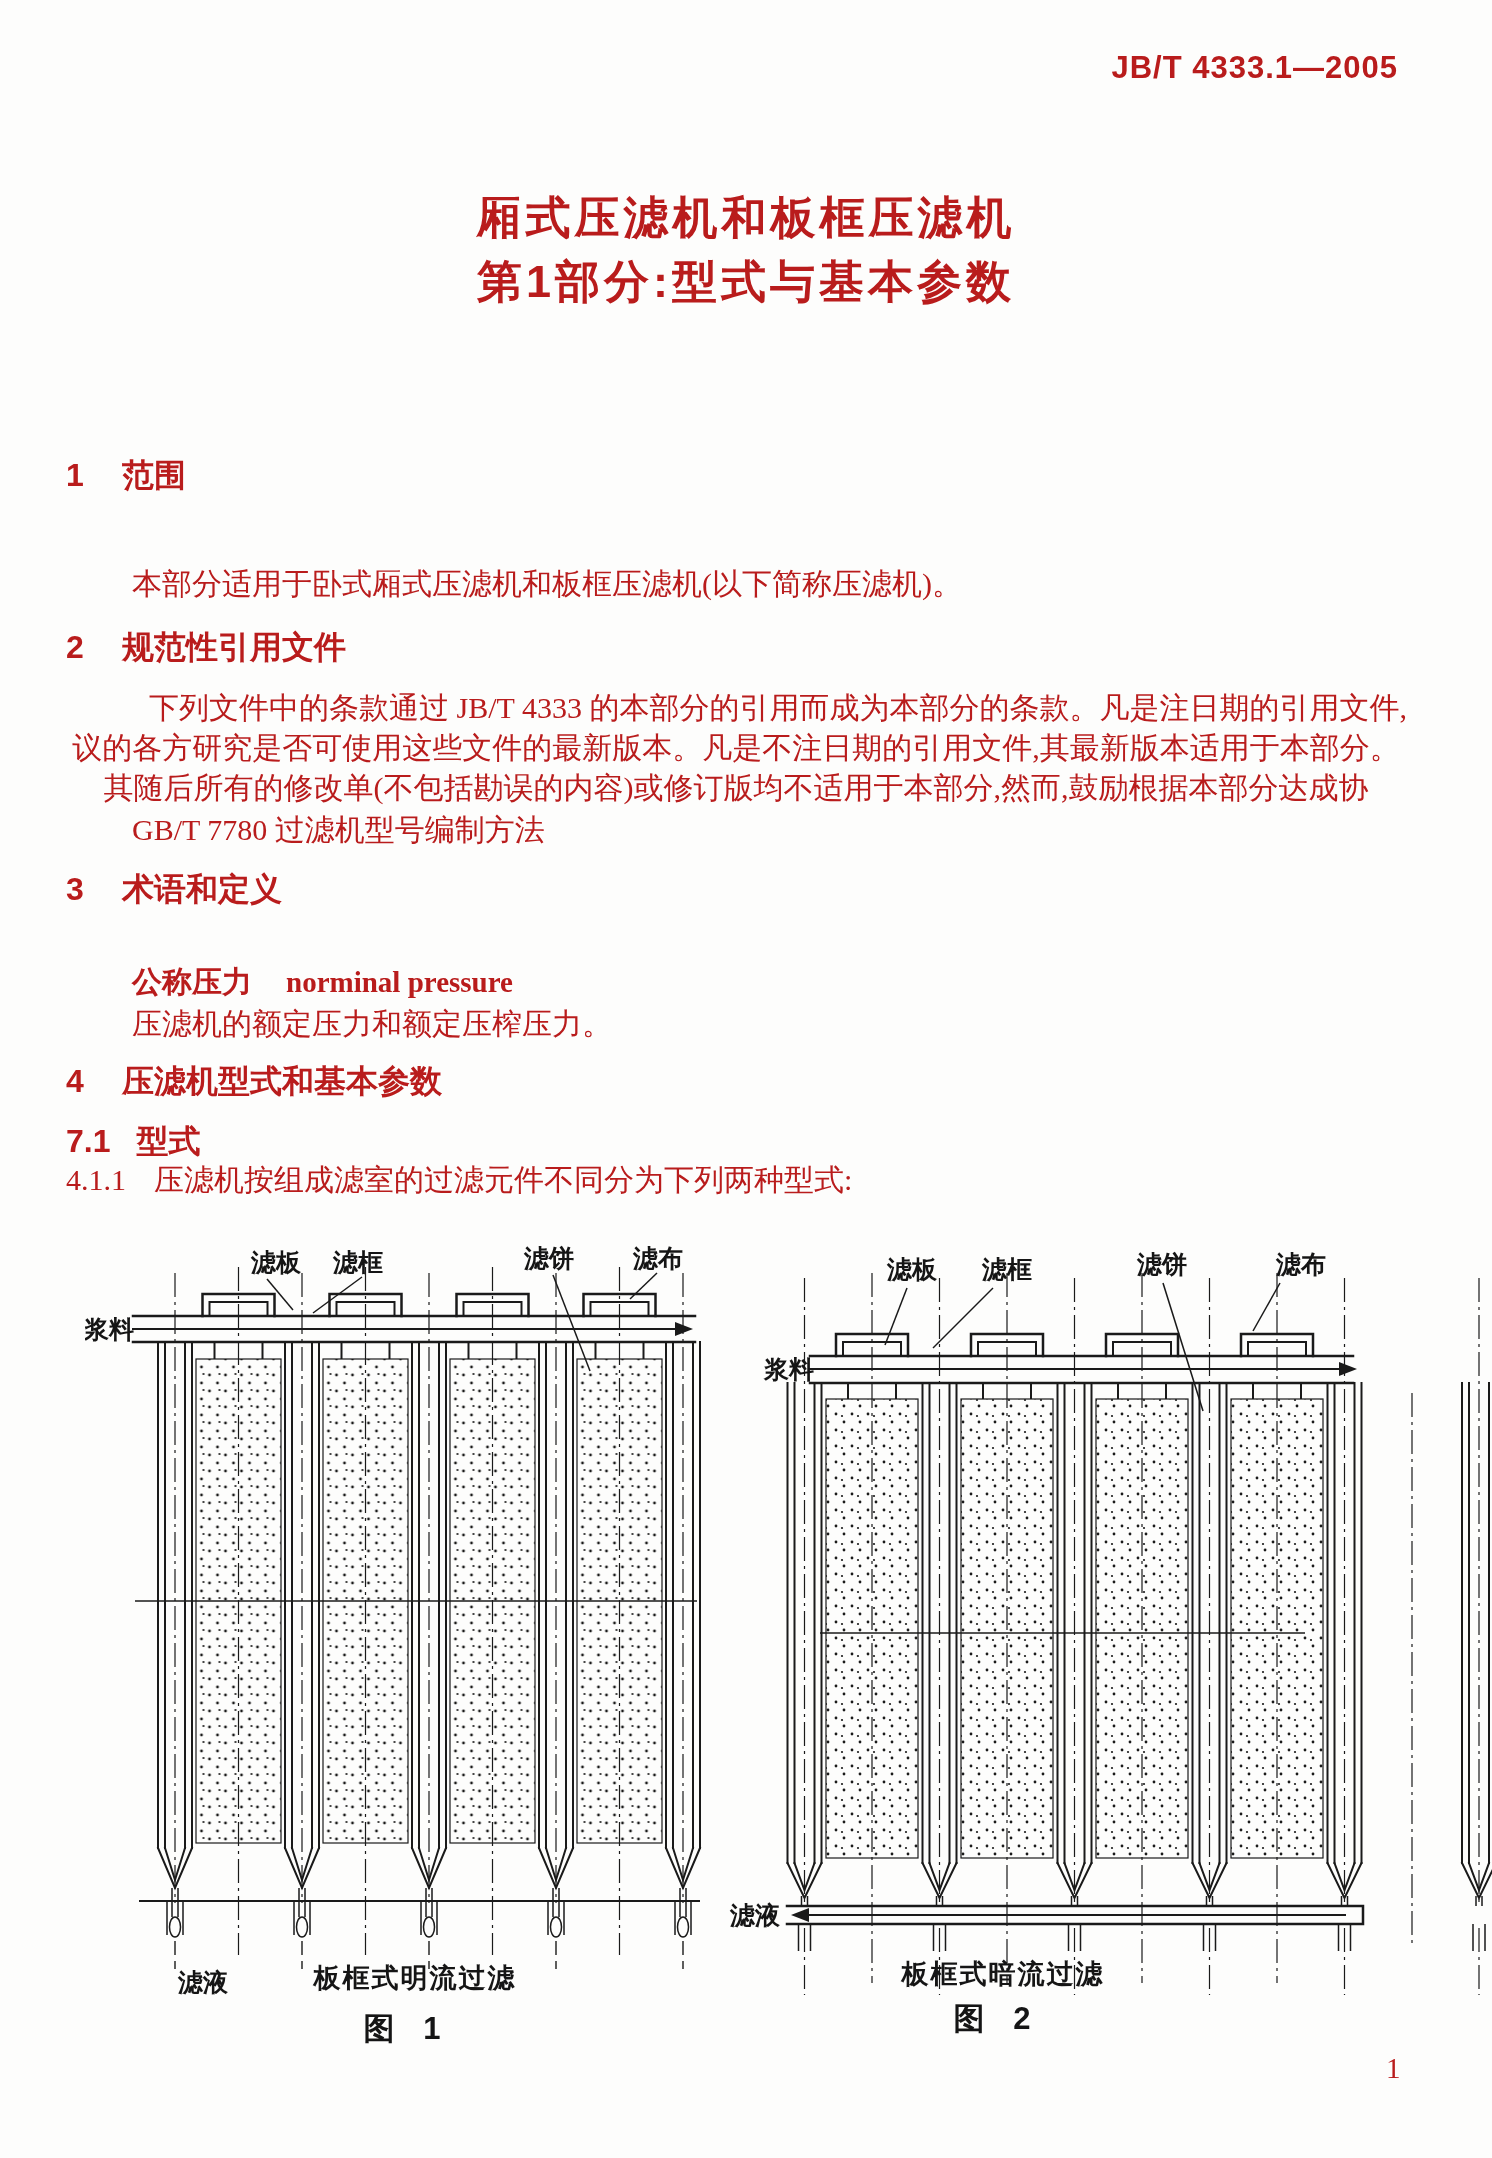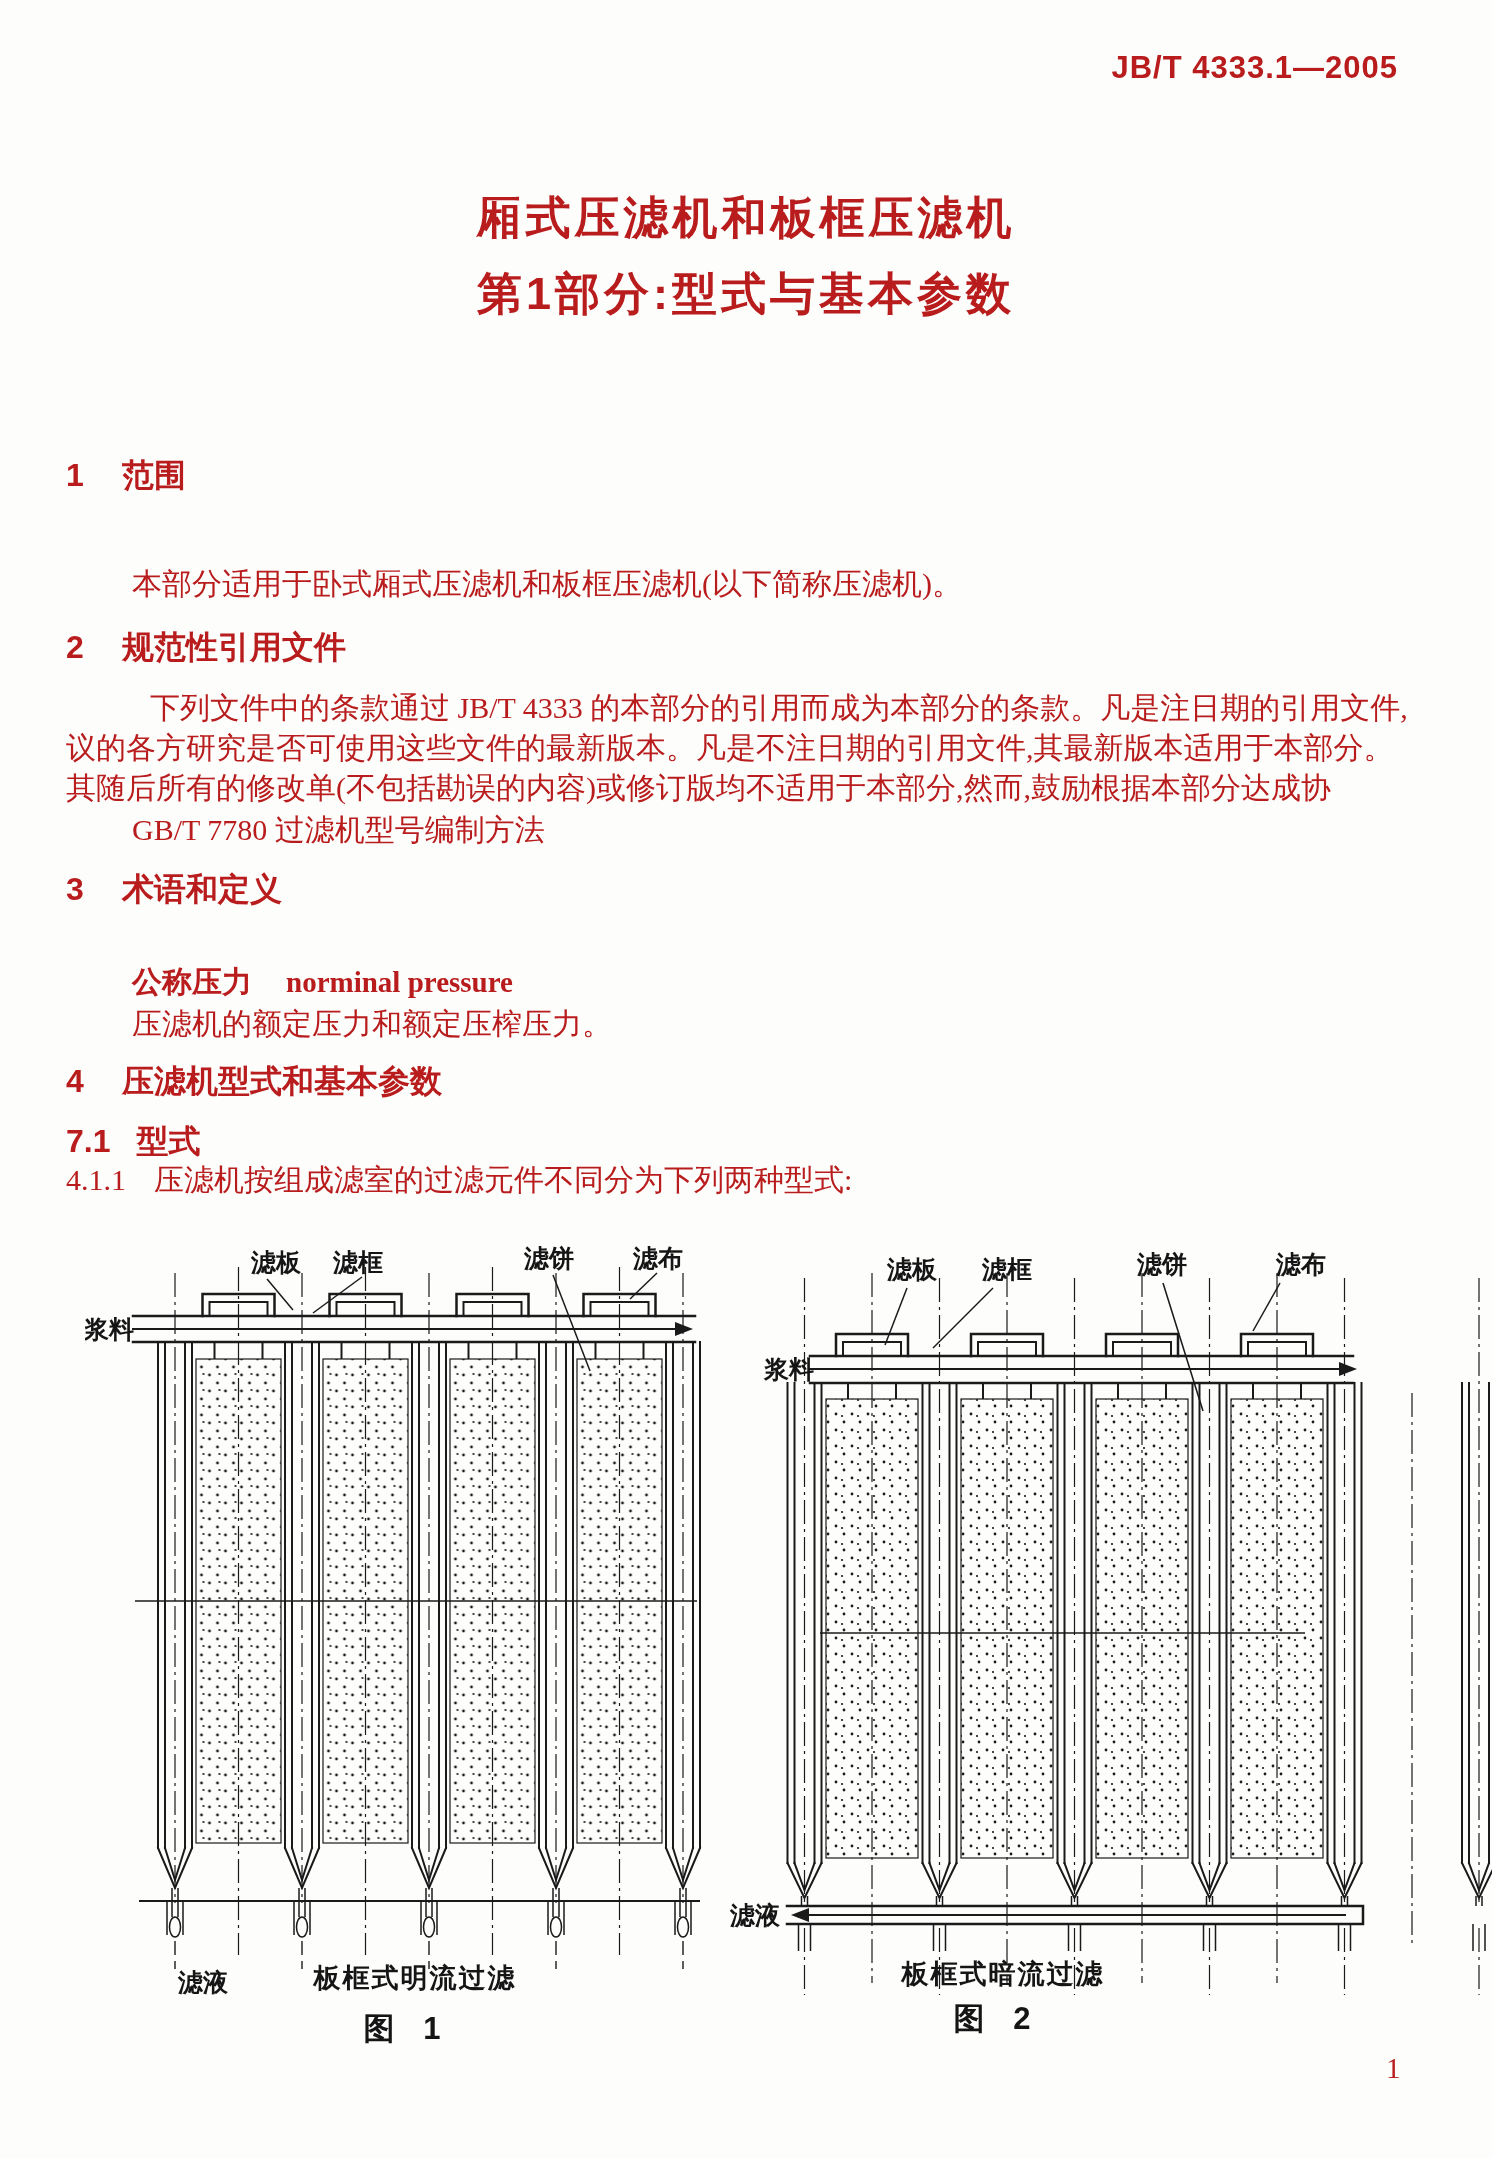--- a/index.html
+++ b/index.html
@@ -17,33 +17,33 @@
     top:50px;right:94px;
     font-family:"Liberation Sans","DejaVu Sans",sans-serif;
     font-weight:bold;font-size:31px;letter-spacing:1px;
   }
   .title{
     left:0;width:100%;text-align:center;
     font-family:"Liberation Sans","DejaVu Sans",sans-serif;
     font-weight:bold;font-size:45px;letter-spacing:4px;
   }
   .t1{top:188px;}
-  .t2{top:264px;}
+  .t2{top:252px;}
   .heading{
     left:66px;
     font-family:"Liberation Sans","DejaVu Sans",sans-serif;
     font-weight:bold;font-size:32px;
     white-space:nowrap;
   }
   .heading .hnum{display:inline-block;min-width:30px;}
   .heading .htxt{margin-left:26px;}
   .bodytext{font-size:30px;line-height:40px;white-space:nowrap;}
   .indent{left:132px;}
   .flush{left:66px;}
-  .para3{left:66px;width:1372px;}
+  .para3{left:50px;width:1372px;text-align:center;}
   .para3 .ln{white-space:nowrap;}
   .para3 .ln.first{padding-left:84px;}
   .term .zh{font-family:"Liberation Sans","DejaVu Sans",sans-serif;font-weight:bold;}
   .term .en{font-weight:bold;margin-left:34px;font-size:29px;}
   .runin .rnum{margin-right:28px;}
   .pageno{left:1386px;top:2052px;font-size:29px;}
   .fig{position:absolute;}
   .fig svg{display:block;}
   
   .w25{stroke:#1a1a1a;stroke-width:2.5;fill:none;stroke-linecap:square;}

